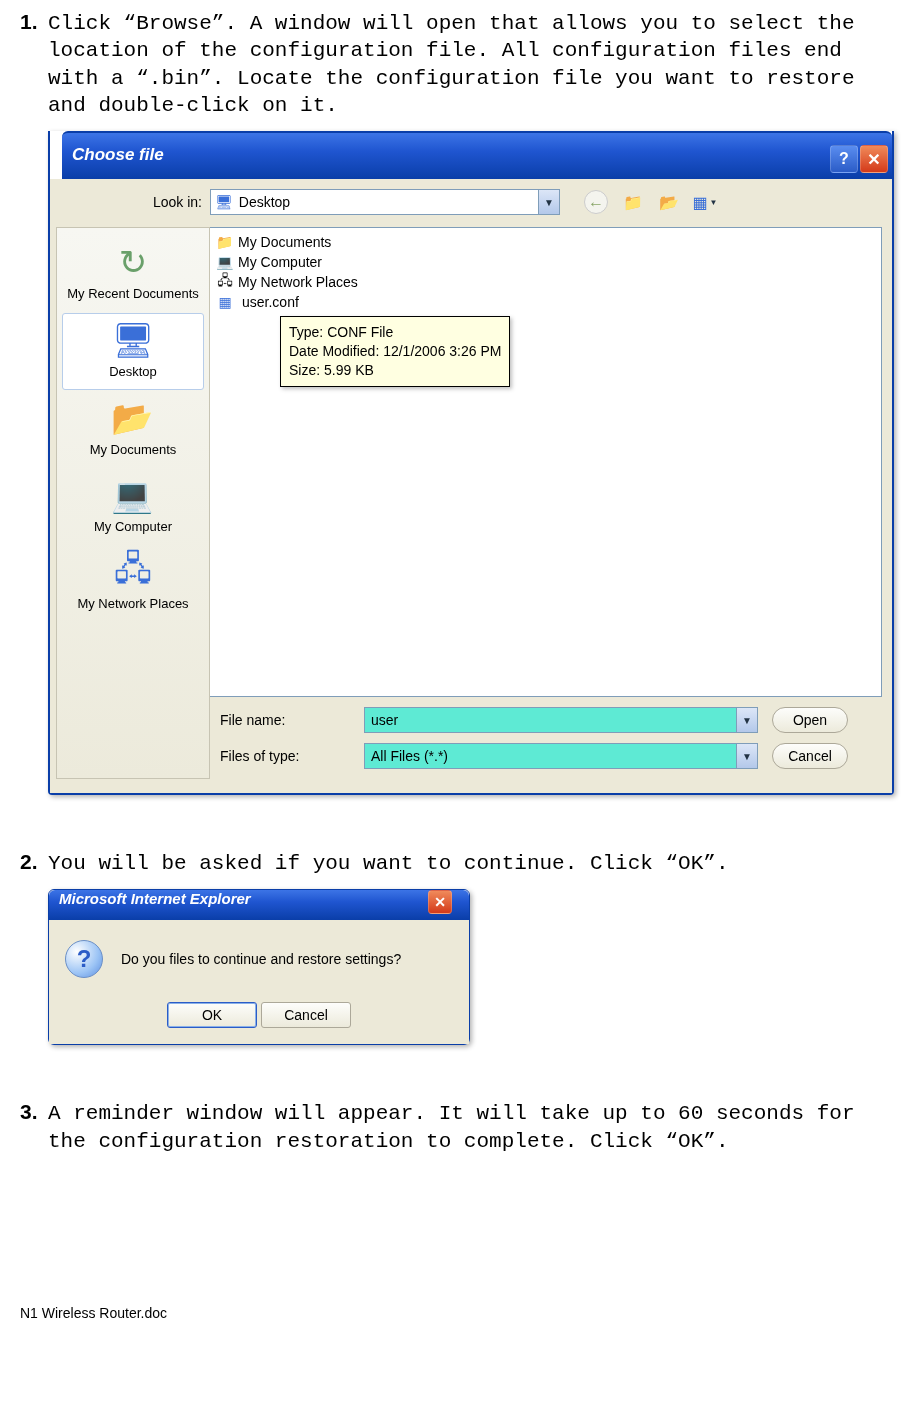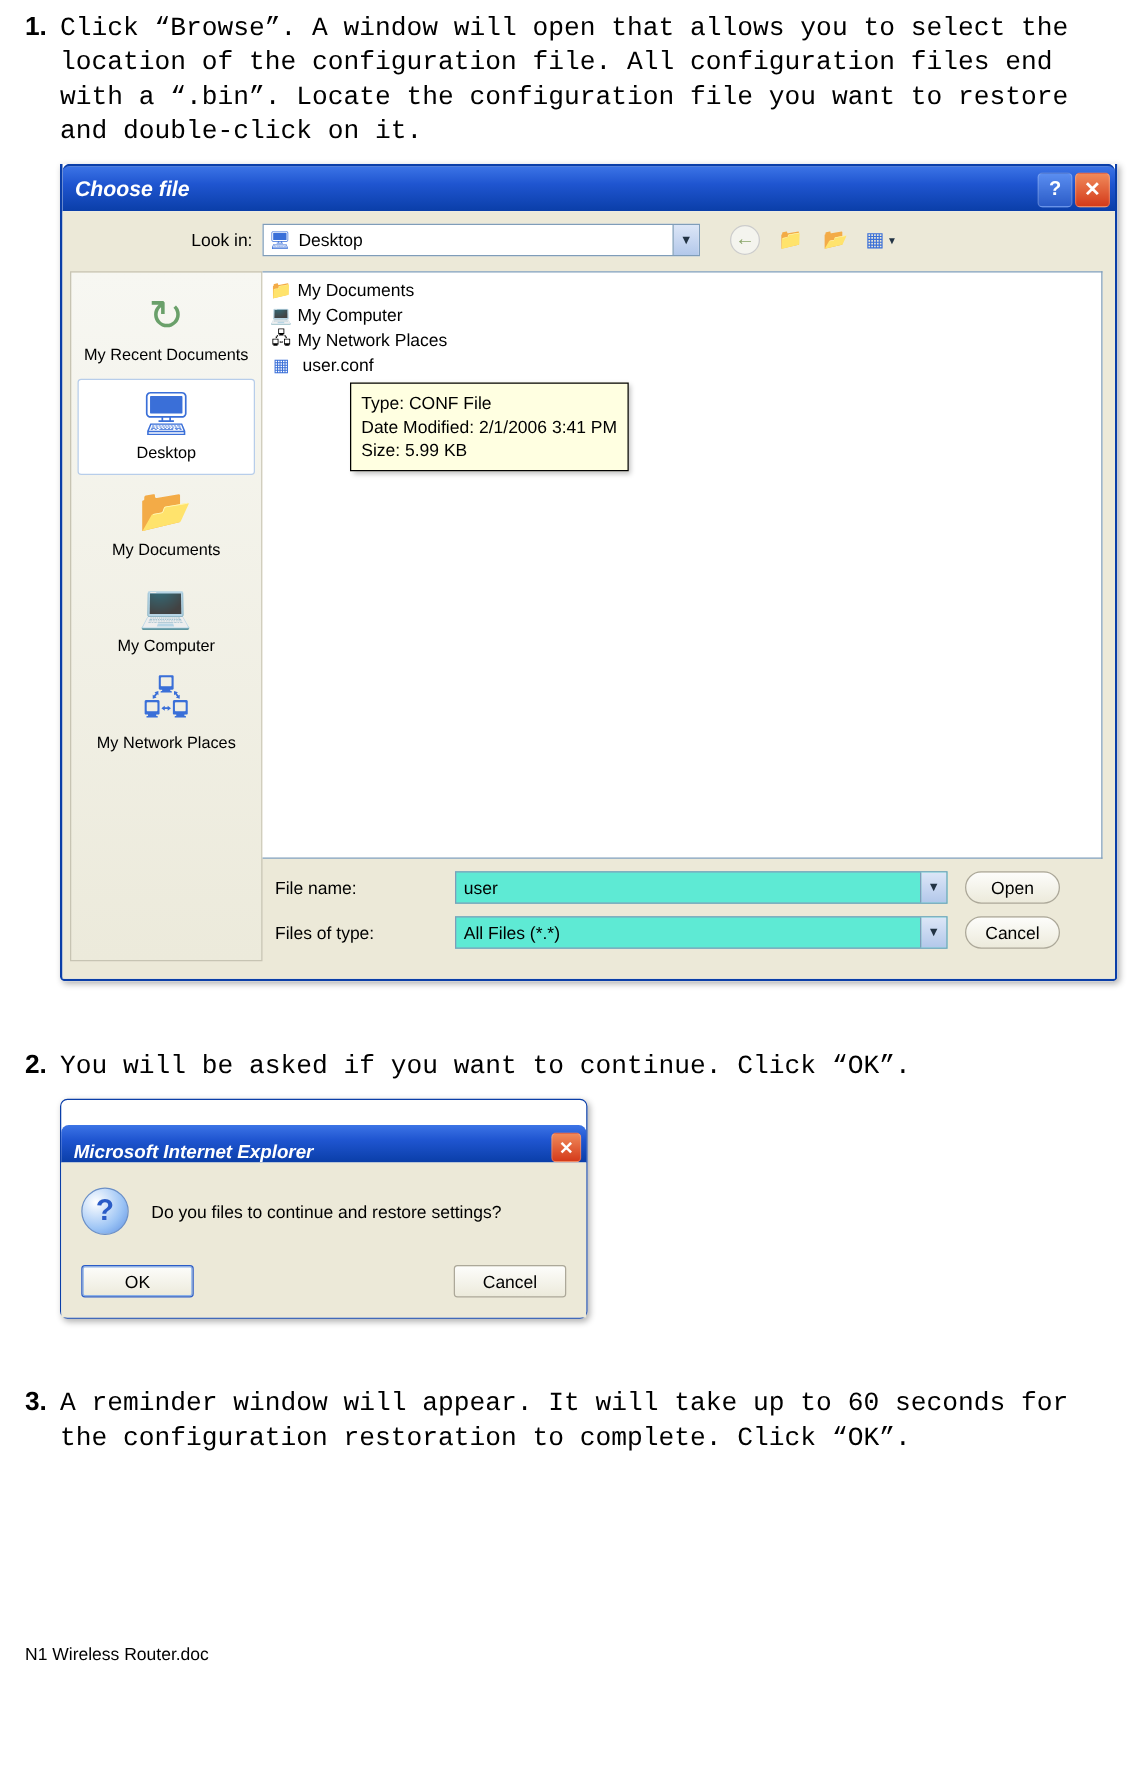--- a/index.html
+++ b/index.html
@@ -24,27 +24,28 @@
     border-radius: 0 0 4px 4px;
     box-shadow: 2px 2px 5px rgba(0,0,0,.3);
     margin-bottom: 55px;
     font-family: Tahoma, Arial, sans-serif;
   }
   .titlebar1 {
     background: linear-gradient(to bottom,#3c74e6 0%,#1f55d0 40%,#0a3ea8 100%);
     color: #fff;
     height: 34px;
     display: flex;
-    align-items: center;
-    padding: 2px 4px 0 10px;
+    align-items: flex-start;
+    padding: 12px 4px 0 10px;
     font-weight: bold;
     font-size: 17px;
     font-style: italic;
     border-radius: 6px 6px 0 0;
     border-top: 2px solid #0a3ea8;
+    margin-left: 12px;
   }
   .titlebar1 .spacer { flex: 1; }
   .win-btn {
     width: 26px; height: 26px; margin-left: 2px;
     border-radius: 4px;
     display: flex; align-items: center; justify-content: center;
     font-weight: bold; font-size: 16px;
     font-style: normal;
   }
   .help-btn { background: linear-gradient(#5a8df0,#2b5cc7); color:#fff; border:1px solid #fff3; }
@@ -129,38 +130,37 @@
     margin-left: 28px;
     width: 420px;
     border:1px solid #0a3ea8;
     border-radius:6px;
     box-shadow:2px 2px 5px rgba(0,0,0,.3);
     font-family: Tahoma, Arial, sans-serif;
     margin-bottom:55px;
   }
   .titlebar2 {
     background: linear-gradient(to bottom,#3c74e6 0%,#1f55d0 40%,#0a3ea8 100%);
-    color:#fff; height:30px; display:flex; align-items:flex-end;
-    padding:0 4px 0 10px; font-weight:bold; font-size:15px; font-style:italic;
+    color:#fff; height:30px; display:flex; align-items:flex-start;
+    padding:0 17px 0 10px; font-weight:bold; font-size:15px; font-style:italic;
     border-radius:6px 6px 0 0;
-    margin-top:20px;
   }
   .titlebar2 .spacer{flex:1;}
   .dlg2-body {
     background:#ece9d8; padding:20px 16px 16px; font-size:14px;
   }
   .dlg2-row { display:flex; align-items:center; gap:18px; margin-bottom:24px;}
   .qicon {
     width:36px;height:36px;border-radius:50%;
     background:radial-gradient(circle at 30% 30%,#fff,#9cc4f5 60%,#5a8de0);
     color:#2b5cc7; font-size:24px; font-weight:bold;
     display:flex;align-items:center;justify-content:center;
     border:1px solid #6a8fc7;
   }
-  .dlg2-btns { display:flex; justify-content:space-between; gap:4px;}
+  .dlg2-btns { display:flex; justify-content:center; gap:4px;}
   .xp-btn2 {
     width:90px; height:26px;
     background:linear-gradient(#fdfdfb,#eceadb);
     border:1px solid #aca899; border-radius:3px; font-size:14px;
   }
   .xp-btn2.default { border:1px solid #2b5cc7; box-shadow:0 0 0 1px #89b0e8 inset;}
 
   .footer {
     position: relative;
     margin-top: 150px;
@@ -250,21 +250,21 @@
           <div class="fitem">
             <span class="ficn">🖧</span>
             <span>My Network Places</span>
           </div>
           <div class="fitem" style="width:110px;">
             <span class="ficn" style="color:#3a6fd8;">▦</span>
             <span class="sel" style="padding:0 4px;">user.conf</span>
           </div>
           <div class="tooltip">
             <div>Type: CONF File</div>
-            <div>Date Modified: 2/1/2006 3:41 PM</div>
+            <div>Date Modified: 12/1/2006 3:26 PM</div>
             <div>Size: 5.99 KB</div>
           </div>
         </div>
 
         <div class="bottom-rows">
           <div class="brow">
             <div class="blbl">File name:</div>
             <div class="binput">
               <span>user</span>
               <div class="dd-arrow">▼</div>

